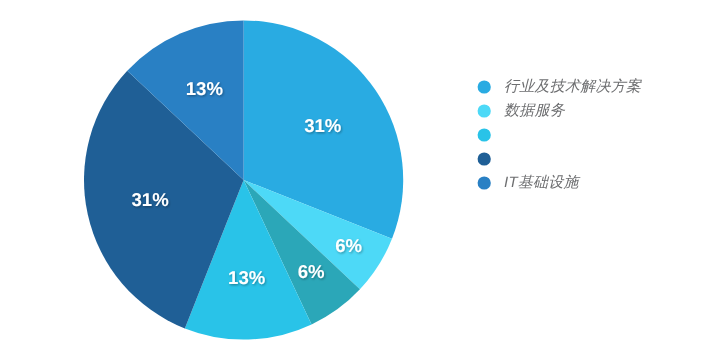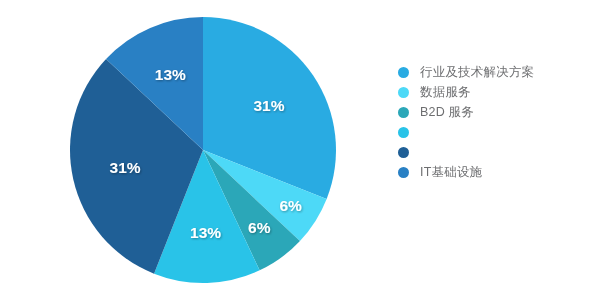--- a/index.html
+++ b/index.html
@@ -31,20 +31,21 @@
     position: absolute;
     left: 398px;
     top: 62px;
     width: 190px;
   }
   .legend-row {
     display: flex;
     align-items: center;
     height: 20px;
     margin-bottom: 0px;
+    font-style: italic;
   }
   .legend-swatch {
     width: 11px;
     height: 11px;
     border-radius: 50%;
     flex: 0 0 auto;
     margin-right: 11px;
   }
   .legend-label {
     font-size: 12.5px;
@@ -96,24 +97,20 @@
   <div class="legend-wrap" id="legend-wrap">
       <div class="legend-row">
         <span class="legend-swatch" style="background: rgb(41, 171, 226);"></span>
         <span class="legend-label">行业及技术解决方案</span>
       </div>
       <div class="legend-row">
         <span class="legend-swatch" style="background: rgb(77, 217, 247);"></span>
         <span class="legend-label">数据服务</span>
       </div>
       <div class="legend-row">
-        <span class="legend-swatch" style="background: rgb(43, 167, 184);"></span>
-        <span class="legend-label">B2D 服务</span>
-      </div>
-      <div class="legend-row">
         <span class="legend-swatch" style="background: rgb(41, 195, 232);"></span>
       </div>
       <div class="legend-row">
         <span class="legend-swatch" style="background: rgb(31, 95, 150);"></span>
       </div>
       <div class="legend-row">
         <span class="legend-swatch" style="background: rgb(41, 128, 196);"></span>
         <span class="legend-label">IT基础设施</span>
       </div>
     </div>

